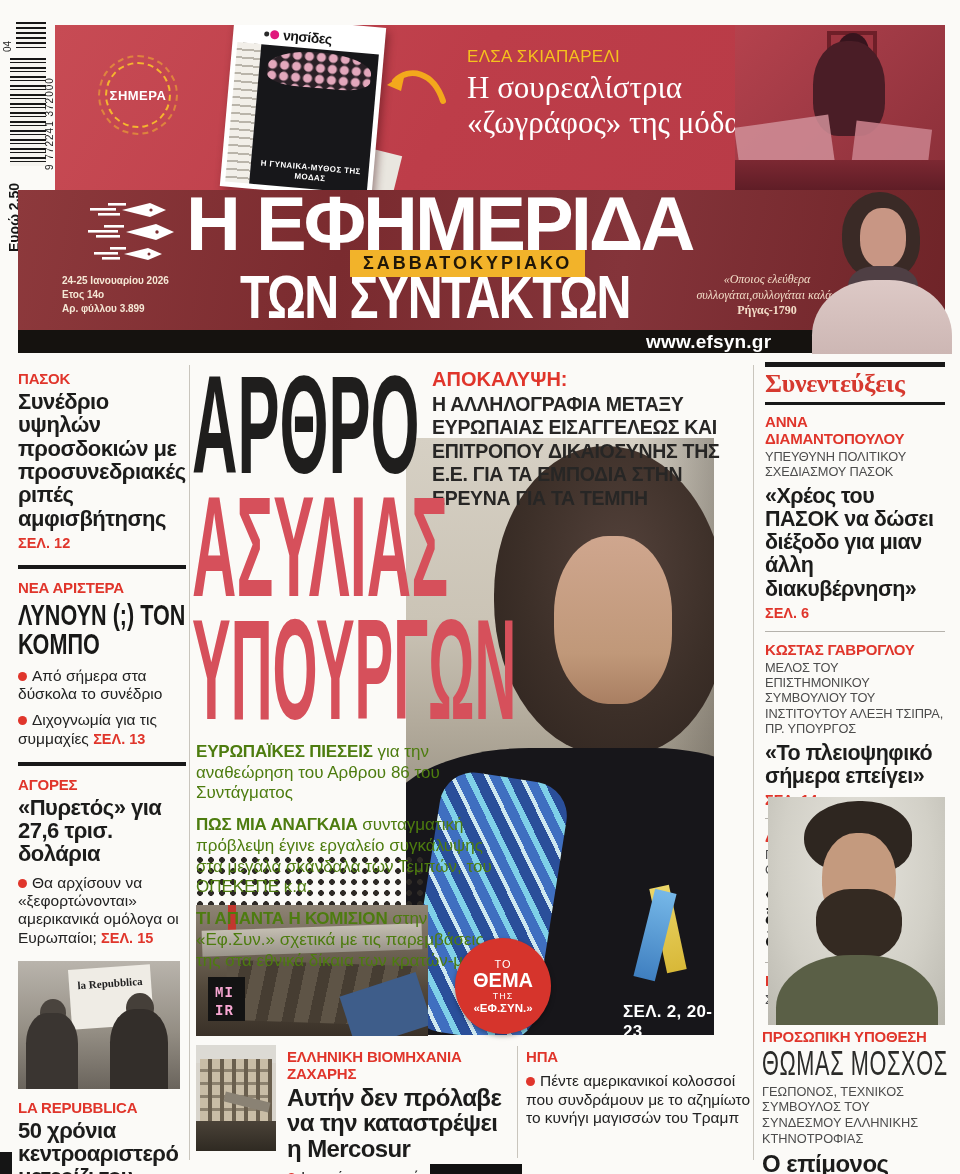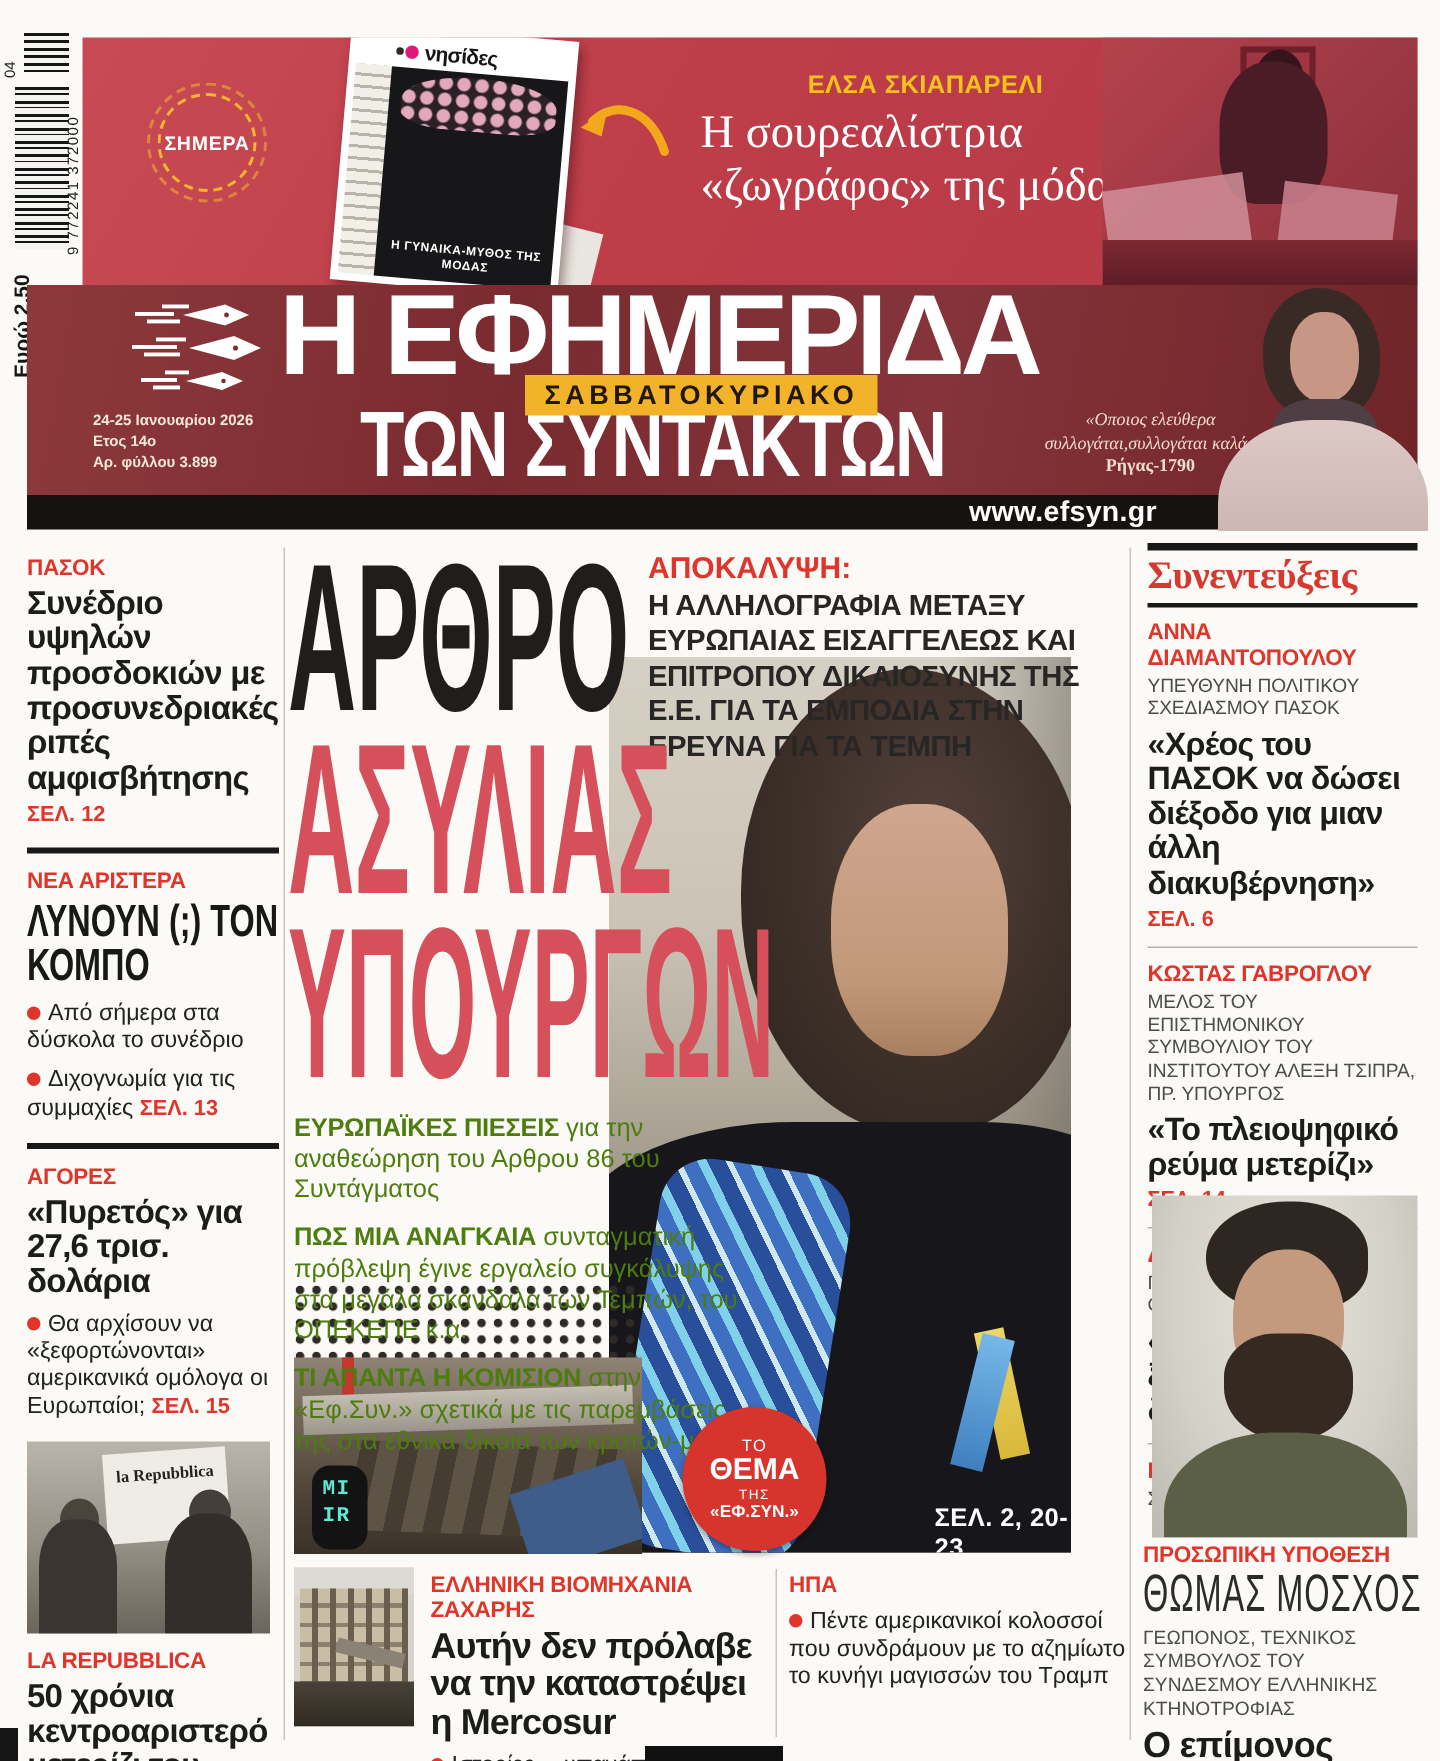--- a/index.html
+++ b/index.html
@@ -45,21 +45,21 @@
   .mag-side{width:24px;background:#f2efe9;
     background-image:repeating-linear-gradient(180deg,transparent 0 6px,#b9b4aa 6px 8px);}
   .mag-cover{flex:1;position:relative;background:#17171a;}
   .mag-flowers{position:absolute;left:8px;top:3px;right:6px;height:36px;border-radius:50% 50% 30% 30%;
     background-color:#2a2026;
     background-image:radial-gradient(circle at 5px 5px,#e3a8bc 4px,rgba(0,0,0,0) 5px);background-size:12px 11px;}
   .mag-title{position:absolute;left:4px;right:2px;bottom:6px;color:#fff;font-size:8px;font-weight:bold;
     letter-spacing:.4px;line-height:1.25;text-align:center;}
   .mag-arrow{left:330px;top:38px;}
   .promo{left:412px;top:22px;width:300px;}
-  .promo-kicker{color:#f5c21d;font-weight:bold;font-size:17px;letter-spacing:.3px;text-align:center;}
+  .promo-kicker{color:#f5c21d;font-weight:normal;font-size:17px;letter-spacing:.3px;}
   .promo-title{font-family:"Liberation Serif",serif;color:#fff;font-size:31px;line-height:1.12;margin-top:4px;font-weight:500;}
   .photo-sch{left:680px;top:0;width:210px;height:165px;overflow:hidden;
     background:linear-gradient(135deg,#b5424d 0%,#a03a45 45%,#8a2f38 100%);}
   .sch-frame{left:92px;top:6px;width:50px;height:62px;background:#9e3540;border:4px solid #6e1f28;}
   .sch-fig{left:78px;top:16px;width:72px;height:95px;background:#4a1d26;border-radius:46% 46% 35% 35%;}
   .sch-head{left:102px;top:8px;width:32px;height:38px;background:#37141d;border-radius:50% 50% 45% 45%;}
   .sch-paper1{left:2px;top:96px;width:95px;height:48px;background:#d08f99;transform:rotate(-8deg);opacity:.85;}
   .sch-paper2{left:118px;top:100px;width:76px;height:55px;background:#c87e8a;transform:rotate(7deg);opacity:.9;}
   .sch-table{left:0;top:135px;width:210px;height:30px;background:linear-gradient(180deg,#7c2832,#5f1d26);}
 
@@ -137,22 +137,22 @@
   .pm-ribbon-y{left:252px;top:448px;width:20px;height:86px;background:linear-gradient(180deg,#ecd668,#d8b838);transform:rotate(-12deg);}
   .pm-pageref{left:217px;top:564px;color:#fff;font-weight:bold;font-size:17px;letter-spacing:.3px;z-index:2;}
   .halftone{left:196px;top:856px;width:232px;height:52px;z-index:2;
     background-image:radial-gradient(circle at 4px 4px,#2e2a26 2.6px,rgba(0,0,0,0) 3.1px);background-size:11px 11px;}
   .photo-wreck{left:196px;top:905px;width:232px;height:131px;overflow:hidden;z-index:2;
     background:linear-gradient(180deg,#8e8374 0%,#6e6354 35%,#51473a 65%,#3a3128 100%);}
   .wr-train{left:6px;top:22px;width:220px;height:26px;background:linear-gradient(180deg,#c4beb2,#9a948a);transform:rotate(-2deg);}
   .wr-debris{left:30px;top:58px;width:190px;height:60px;background:repeating-linear-gradient(100deg,#5e5446 0 14px,#463d32 14px 26px);transform:rotate(2deg);}
   .wr-blue{left:150px;top:78px;width:80px;height:55px;background:#3e5d8a;transform:rotate(-18deg);}
   .wr-pole{left:32px;top:-40px;width:8px;height:78px;background:#c2372e;}
-  .miir{left:208px;top:977px;width:37px;height:56px;background:#131313;color:#5eead4;z-index:3;
-    font-family:"Liberation Mono",monospace;font-size:14px;font-weight:bold;line-height:1.25;padding:8px 0 0 7px;letter-spacing:1px;border-radius:12px;}
+  .miir{left:208px;top:977px;width:37px;height:44px;background:#131313;color:#f9a8d4;z-index:3;
+    font-family:"Liberation Mono",monospace;font-size:14px;font-weight:bold;line-height:1.25;padding:8px 0 0 7px;letter-spacing:1px;}
   .theme-badge{left:455px;top:938px;width:96px;height:96px;border-radius:50%;background:#d6342c;z-index:5;
     color:#fff;display:flex;flex-direction:column;align-items:center;justify-content:center;text-align:center;
     box-shadow:0 2px 5px rgba(0,0,0,.35);}
   .tb-1{font-size:11px;letter-spacing:1px;}
   .tb-2{font-size:20px;font-weight:800;line-height:1;}
   .tb-3{font-size:9px;letter-spacing:1px;margin-top:1px;}
   .tb-4{font-size:11.5px;font-weight:bold;margin-top:1px;}
 
   
   .photo-factory{left:196px;top:1045px;width:80px;height:106px;overflow:hidden;background:#d8d4cc;}
@@ -406,21 +406,21 @@
       <div class="ri-name">ΑΝΝΑ ΔΙΑΜΑΝΤΟΠΟΥΛΟΥ</div>
       <div class="ri-role">ΥΠΕΥΘΥΝΗ ΠΟΛΙΤΙΚΟΥ ΣΧΕΔΙΑΣΜΟΥ ΠΑΣΟΚ</div>
       <div class="ri-quote">«Χρέος του ΠΑΣΟΚ να δώσει διέξοδο για μιαν άλλη διακυβέρνηση»</div>
       <span class="page-ref ri-page">ΣΕΛ. 6</span>
     </div>
     <div class="ri-div"></div>
 
     <div>
       <div class="ri-name">ΚΩΣΤΑΣ ΓΑΒΡΟΓΛΟΥ</div>
       <div class="ri-role">ΜΕΛΟΣ ΤΟΥ ΕΠΙΣΤΗΜΟΝΙΚΟΥ ΣΥΜΒΟΥΛΙΟΥ ΤΟΥ ΙΝΣΤΙΤΟΥΤΟΥ ΑΛΕΞΗ ΤΣΙΠΡΑ, ΠΡ. ΥΠΟΥΡΓΟΣ</div>
-      <div class="ri-quote">«Το πλειοψηφικό ρεύμα μετερίζι»</div>
+      <div class="ri-quote">«Το πλειοψηφικό σήμερα επείγει»</div>
       <span class="page-ref ri-page">ΣΕΛ. 14</span>
     </div>
     <div class="ri-div"></div>
 
     <div>
       <div class="ri-name">ΔΗΜΗΤΡΗΣ ΚΟΥΡΕΤΑΣ</div>
       <div class="ri-role">ΠΕΡΙΦΕΡΕΙΑΡΧΗΣ ΘΕΣΣΑΛΙΑΣ</div>
       <div class="ri-quote"><span>«Οι αγρότες θα ξαναβγούν στους δρόμους»</span>
         <span class="page-ref">ΣΕΛ. 26-27</span></div>
     </div>

